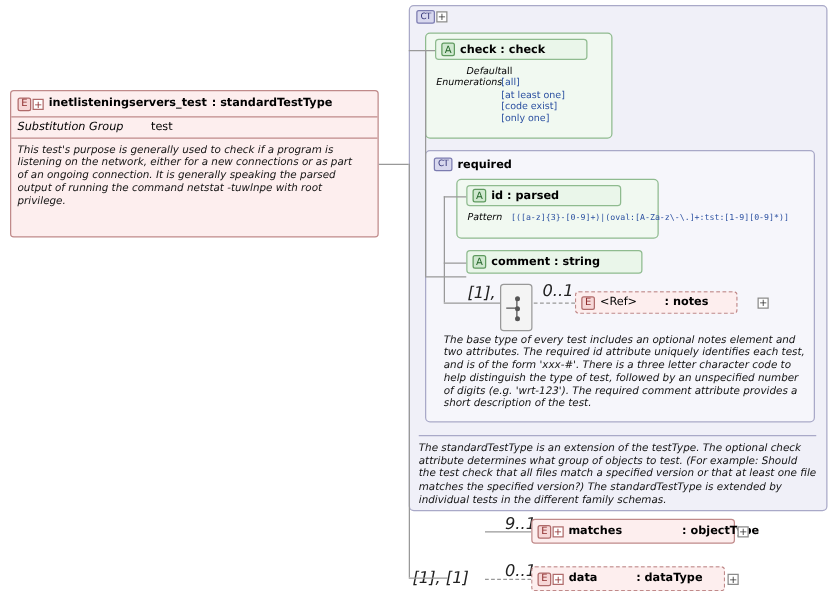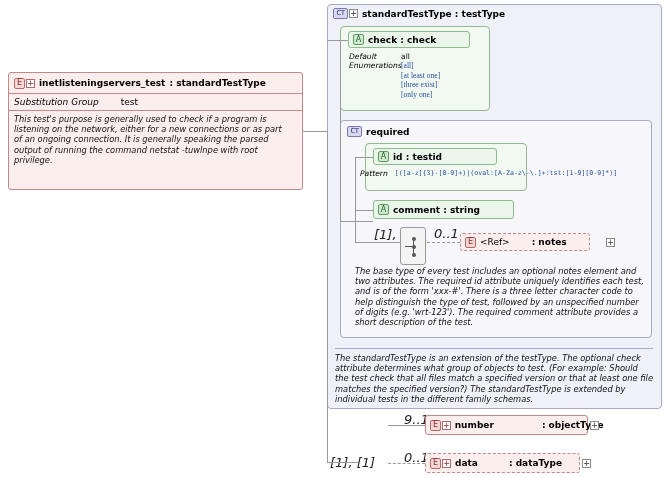--- a/index.html
+++ b/index.html
@@ -122,74 +122,73 @@
   .doc {
     font-style: italic;
     font-size: 8.3px;
     line-height: 1.23;
     color: #111;
     box-sizing: border-box;
   }
   .doc-sep { border-top: 1px solid #c08a8a; }
 
   .small-tbl { font-size: 7.6px; line-height: 1.25; }
-  .blue { color: #2a4fa0; font-family: Liberation Serif, serif; }
+  .blue { color: #2a4fa0; }
   .mono { font-family: "DejaVu Sans Mono", monospace; font-size: 6.6px; }
 </style>
 </head>
 <body>
 
 <div id="canvas">
 
   <div class="abs type-box" style="left:327px; top:4px; width:335px; height:405px;"></div>
 
   <div class="abs" style="left:333px; top:8px; display:flex; align-items:center;">
     <span class="ico ico-ct">CT</span>
     <span class="plus" style="margin-left:1px;">+</span>
-    <span class="lbl bold">standardTestType : testType</span>
   </div>
 
   <div class="abs grp-box" style="left:340px; top:26px; width:150px; height:85px;"></div>
 
   <div class="abs attr-box" style="left:348px; top:31px; width:122px; height:17px;">
     <span class="ico ico-a">A</span>
     <span class="lbl bold">check  : check</span>
   </div>
 
   <div class="abs small-tbl" style="left:349px; top:52px; width:135px;">
     <div style="display:flex;">
-      <div style="width:52px;">
+      <div style="width:52px;text-align:right;">
         <div class="ital">Default</div>
         <div class="ital">Enumerations</div>
       </div>
       <div>
         <div>all</div>
         <div class="blue">[all]</div>
         <div class="blue">[at least one]</div>
-        <div class="blue">[three exist]</div>
+        <div class="blue">[code exist]</div>
         <div class="blue">[only one]</div>
       </div>
     </div>
   </div>
 
   <div class="abs type-box inner" style="left:340px; top:120px; width:312px; height:218px;"></div>
 
   <div class="abs" style="left:347px; top:126px; display:flex; align-items:center;">
     <span class="ico ico-ct">CT</span>
     <span class="lbl bold">required</span>
   </div>
 
   <div class="abs grp-box" style="left:365px; top:143px; width:162px; height:48px;"></div>
 
   <div class="abs attr-box" style="left:373px; top:148px; width:124px; height:17px;">
     <span class="ico ico-a">A</span>
-    <span class="lbl bold">id      : testid</span>
-  </div>
-
-  <div class="abs small-tbl" style="left:360px; top:169px; display:flex; align-items:flex-start;">
+    <span class="lbl bold">id      : parsed</span>
+  </div>
+
+  <div class="abs small-tbl" style="left:374px; top:169px; display:flex; align-items:center;">
     <span class="ital">Pattern</span>
     <span class="mono blue" style="margin-left:7px;">[([a-z]{3}-[0-9]+)|(oval:[A-Za-z\-\.]+:tst:[1-9][0-9]*)]</span>
   </div>
 
   <div class="abs attr-box" style="left:373px; top:200px; width:141px; height:19px;">
     <span class="ico ico-a">A</span>
     <span class="lbl bold">comment : string</span>
   </div>
 
   <div class="abs mult" style="left:374px; top:227px;">[1], [1]</div>
@@ -217,21 +216,21 @@
 
   <div class="abs doc" style="left:335px; top:348px; width:318px; padding-top:4px; border-top:1px solid #a9a9c8;">The standardTestType is an extension of the testType.  The optional check attribute determines what group of objects to test.  (For example: Should the test check that all files match a specified version or that at least one file matches the specified version?)  The standardTestType is extended by individual tests in the different family schemas.</div>
 
   <div class="abs mult" style="left:330px; top:455px;">[1], [1]</div>
 
   <div class="abs mult" style="left:404px; top:412px;">9..1</div>
   <div class="abs hline" style="left:388px; top:425px; width:37px;"></div>
   <div class="abs elem-box" style="left:425px; top:415px; width:163px; height:20px;">
     <span class="ico ico-e">E</span>
     <span class="plus plus-r" style="margin-left:1px;">+</span>
-    <span class="lbl bold">number</span>
+    <span class="lbl bold">matches</span>
     <span class="lbl bold" style="margin-left:48px;">: objectType</span>
   </div>
   <div class="abs plus" style="left:590px; top:421px;">+</div>
 
   <div class="abs mult" style="left:404px; top:450px;">0..1</div>
   <div class="abs hline-d" style="left:388px; top:463px; width:37px;"></div>
   <div class="abs elem-box" style="left:425px; top:453px; width:155px; height:20px; border-style:dashed;">
     <span class="ico ico-e">E</span>
     <span class="plus plus-r" style="margin-left:1px;">+</span>
     <span class="lbl bold">data</span>

